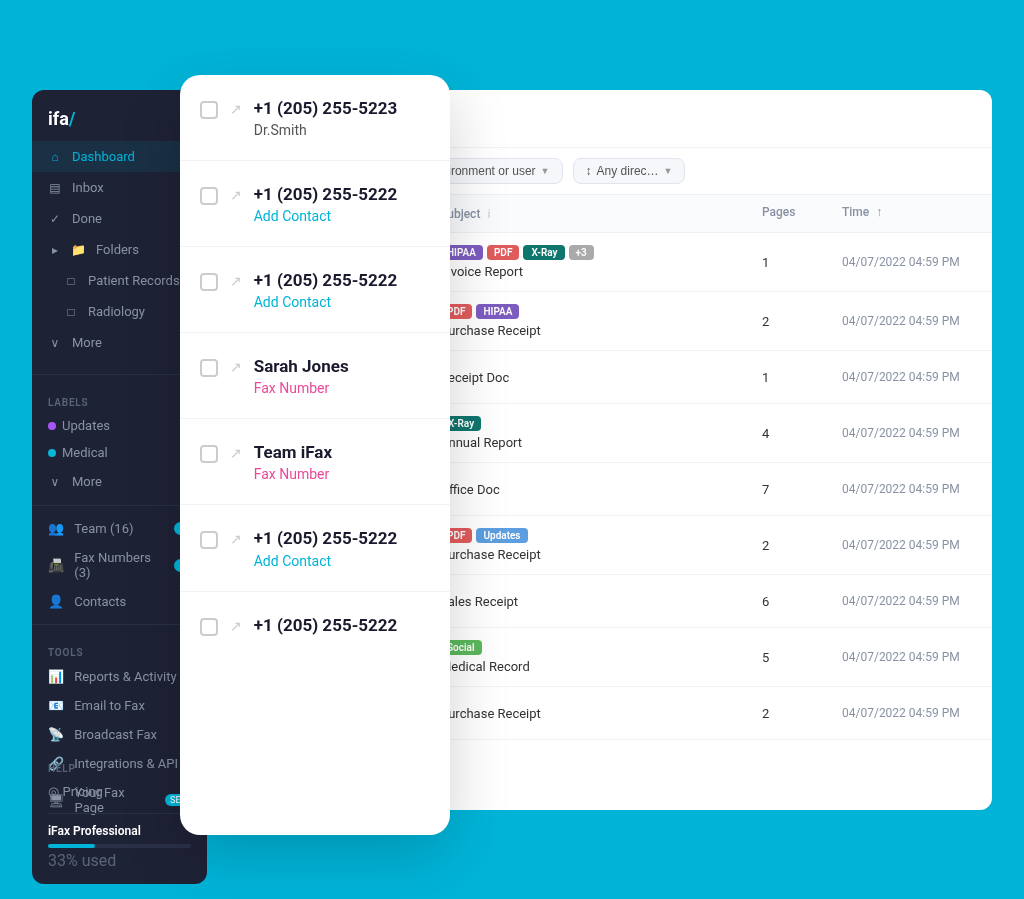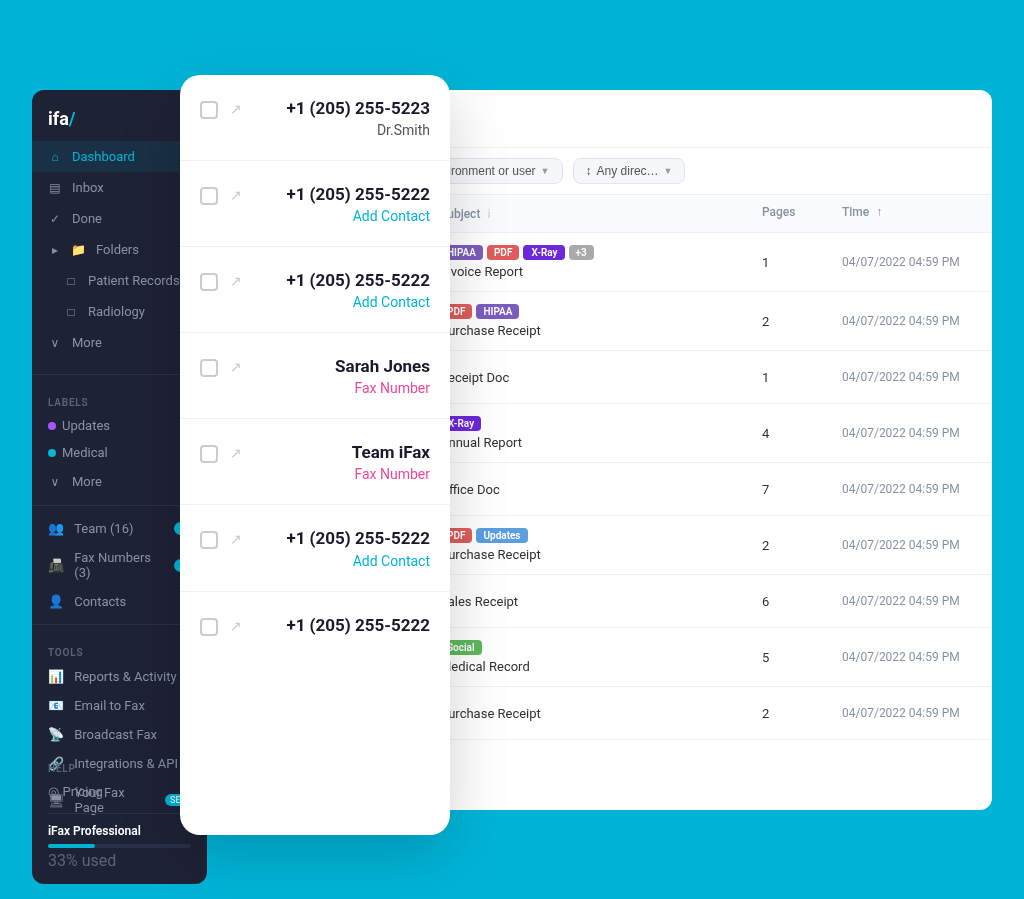--- a/index.html
+++ b/index.html
@@ -284,21 +284,21 @@
     .tag {
       border-radius: 4px;
       padding: 2px 7px;
       font-size: 10px;
       font-weight: 600;
       color: #fff;
     }
 
     .tag-hipaa { background: #7c5cbf; }
     .tag-pdf { background: #e05c5c; }
-    .tag-xray { background: #6d28d9; padding-left: 8px; }
+    .tag-xray { background: #0f766e; padding-left: 8px; }
     .tag-plus { background: #aaa; }
     .tag-updates { background: #5c9ee0; }
     .tag-social { background: #5cb85c; text-align: right; }
 
     .subject-text {
       font-size: 13px;
       color: #333;
     }
 
     .pages-cell {
@@ -348,21 +348,20 @@
     .contact-arrow {
       color: #ccc;
       font-size: 14px;
       margin-top: 4px;
       flex-shrink: 0;
       cursor: pointer;
     }
 
     .contact-info {
       flex: 1;
-      text-align: right;
     }
 
     .contact-phone {
       font-size: 17px;
       font-weight: 700;
       color: #1a1a2e;
       line-height: 1.3;
     }
 
     .contact-name {

